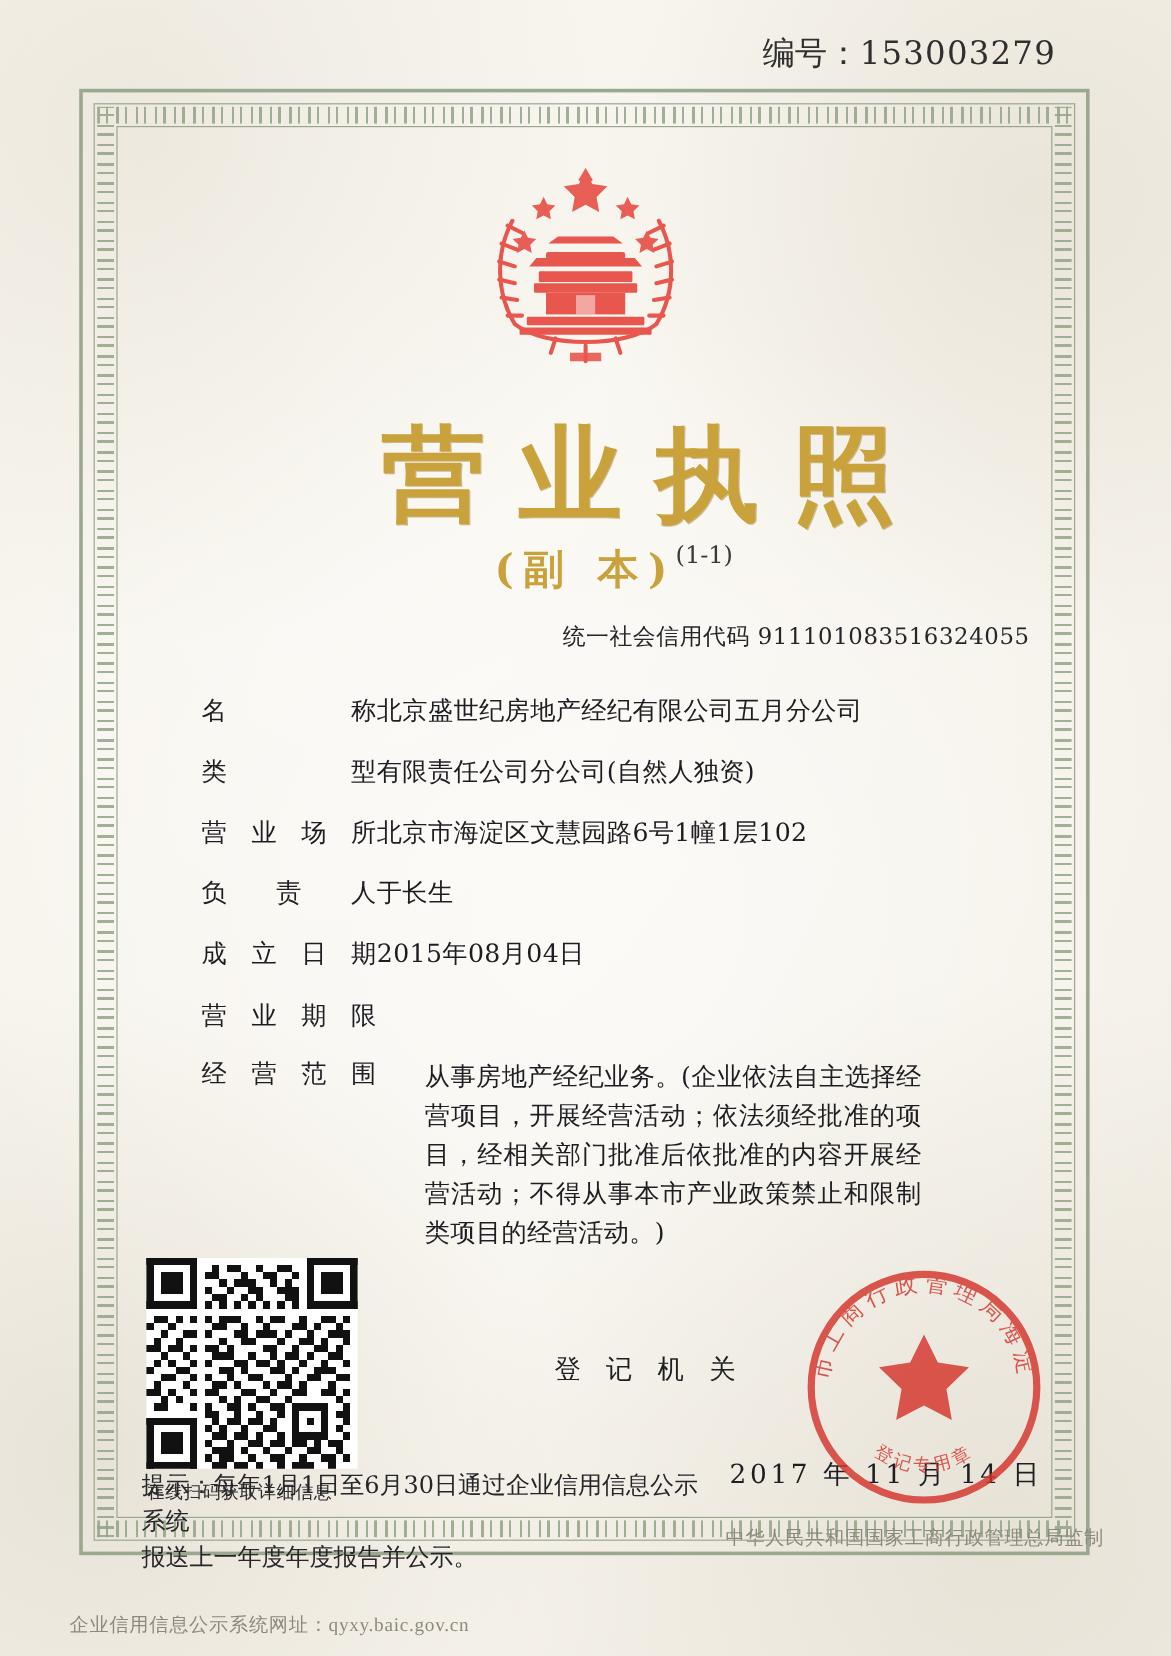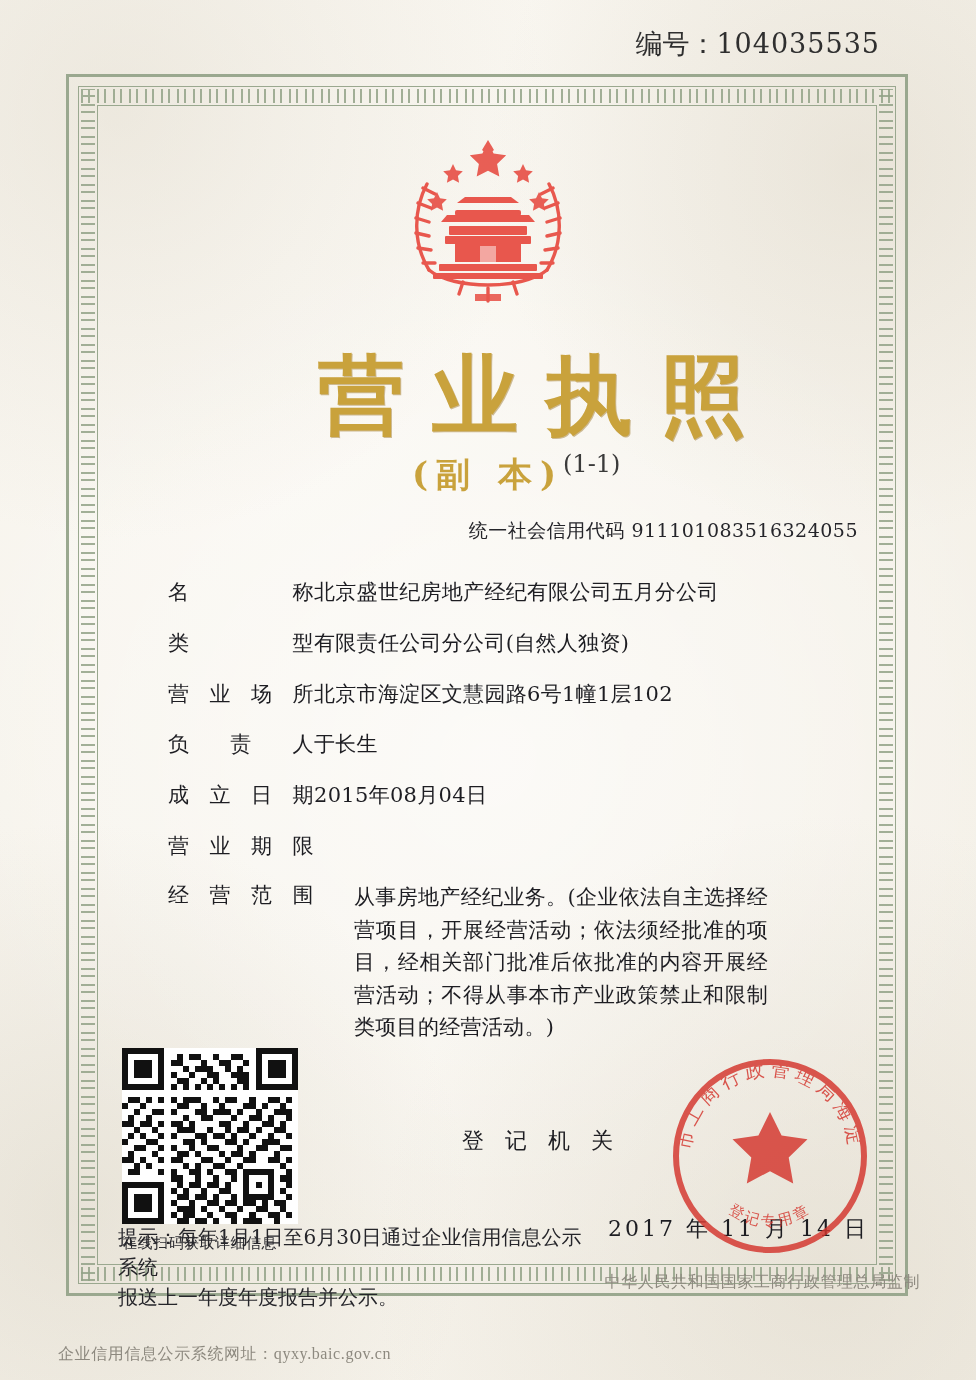--- a/index.html
+++ b/index.html
@@ -153,21 +153,21 @@
     font-weight: bold;
     font-size: 34px;
     letter-spacing: 8px;
     color: #c9a23c;
   }
   #copy-index {
     position: absolute;
     top: 450px;
     left: 563px;
     font-family: "DejaVu Serif", "Liberation Serif", serif;
-    font-size: 24px;
+    font-size: 20px;
     color: #3a3a3a;
   }
 
   
   #credit-code-row {
     position: absolute;
     top: 518px;
     right: 118px;
     font-family: "DejaVu Serif", "Liberation Serif", serif;
     font-size: 19px;
@@ -295,21 +295,21 @@
   }
 </style>
 </head>
 <body>
 
 <div id="license-page">
 
   <div id="paper-texture"></div>
 
   <div id="serial-number">
-    <span class="serial-label">编号：</span><span class="serial-value">104035535</span>
+    <span class="serial-label">编号：</span><span class="serial-value">153003279</span>
   </div>
 
   <div id="border-frame">
     <div id="meander-band"></div>
     <div id="meander-band-2"></div>
   </div>
 
   <div id="national-emblem">
     <svg viewBox="0 0 210 205" width="210" height="205" aria-hidden="true">
       <g fill="#e8574d">

